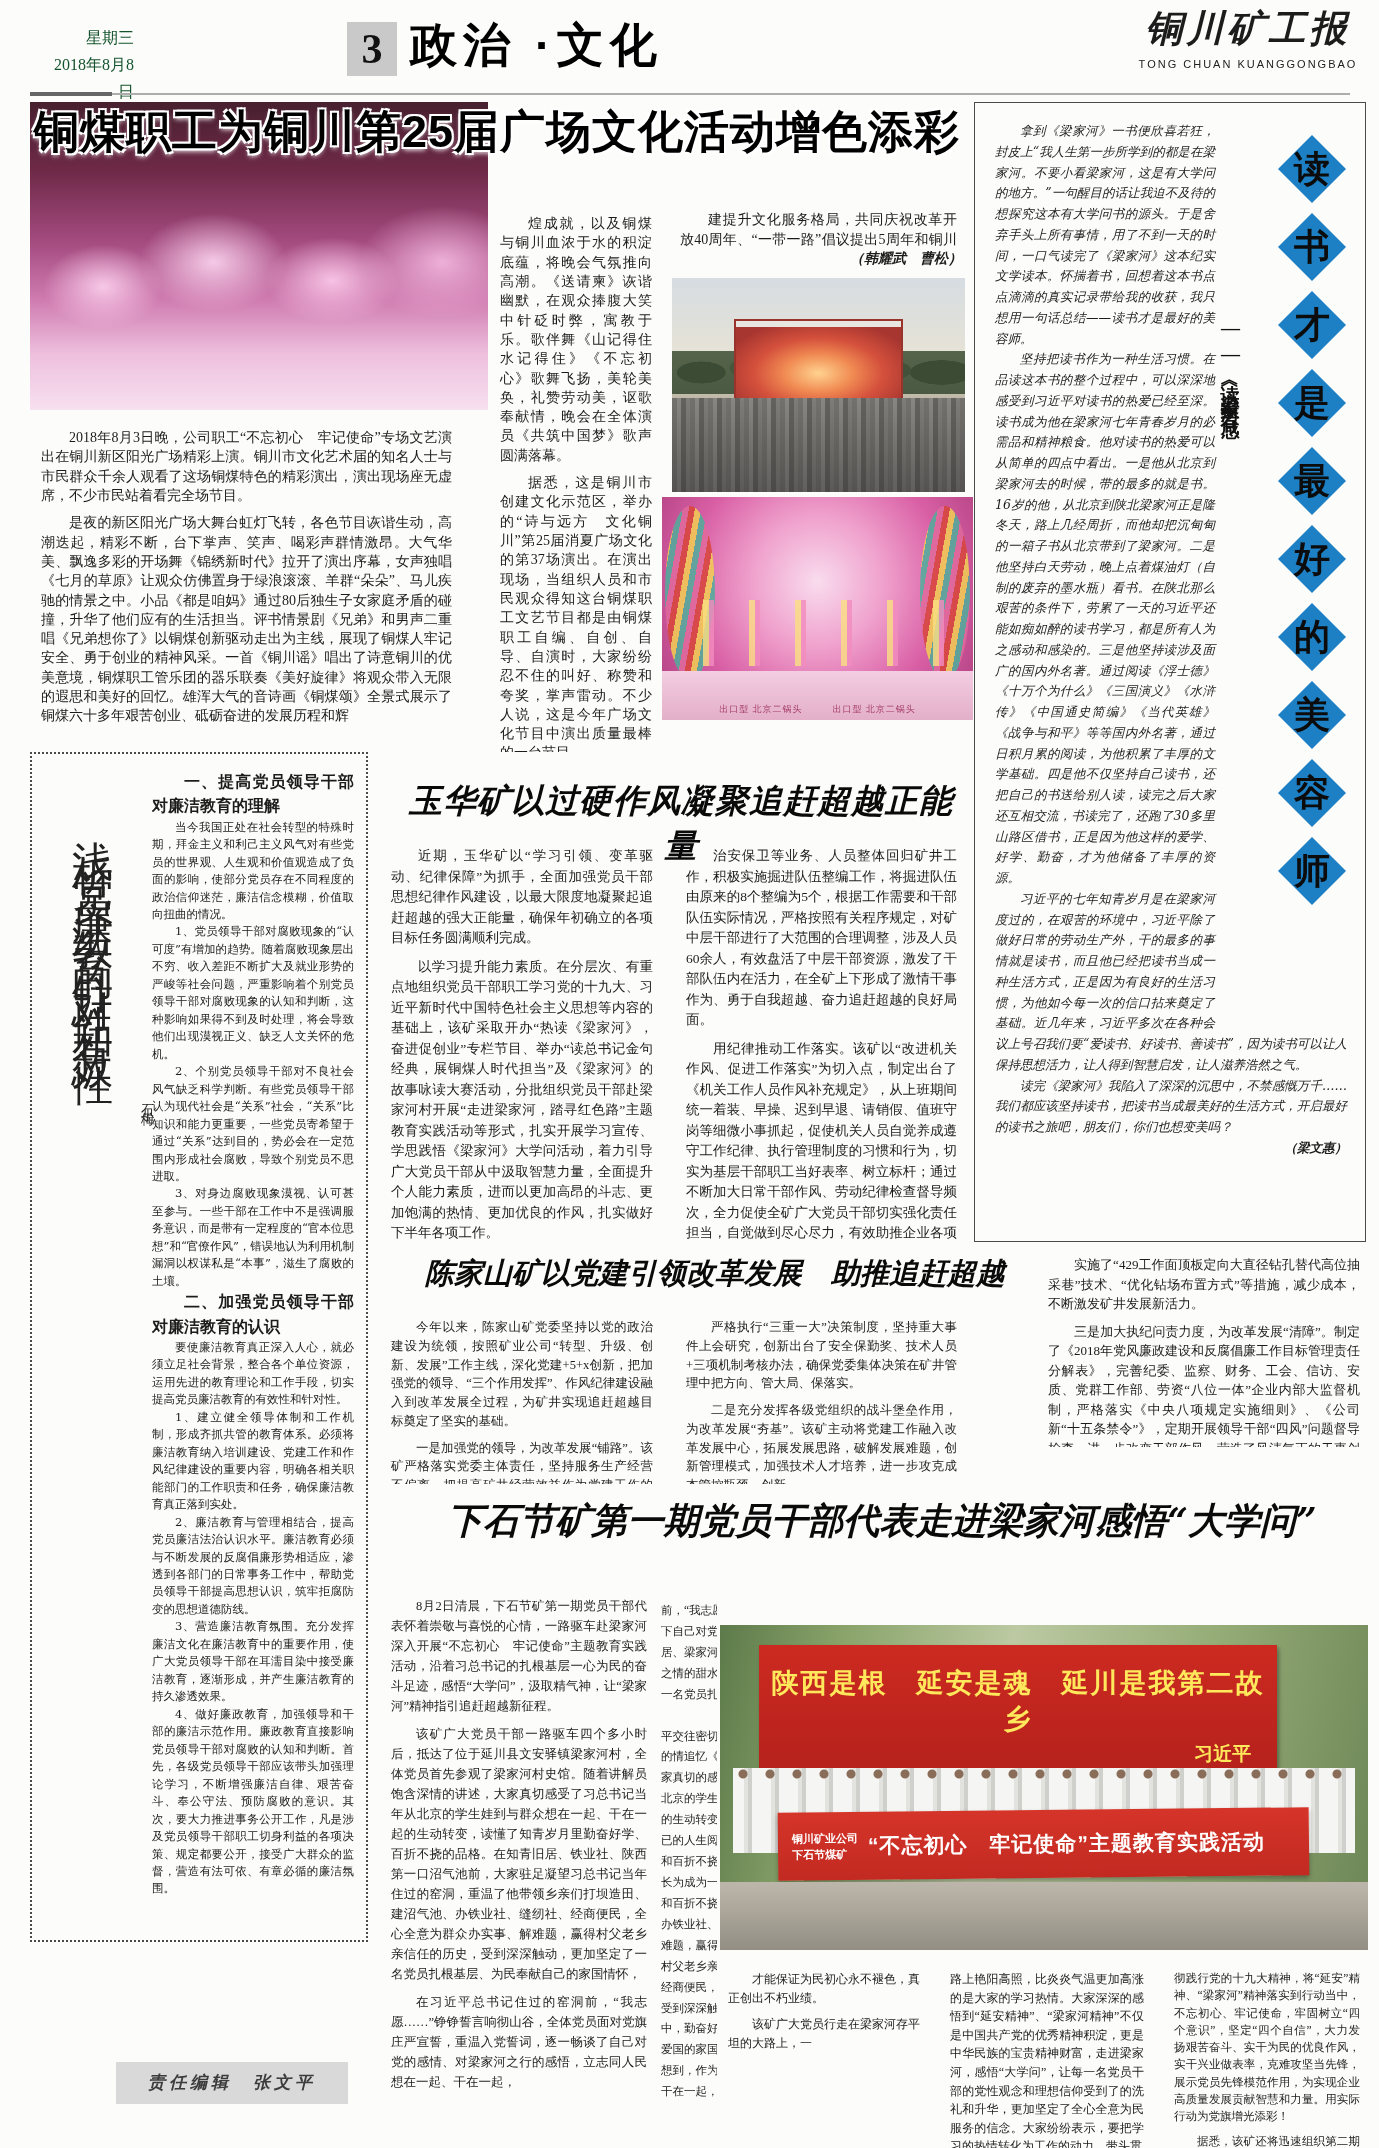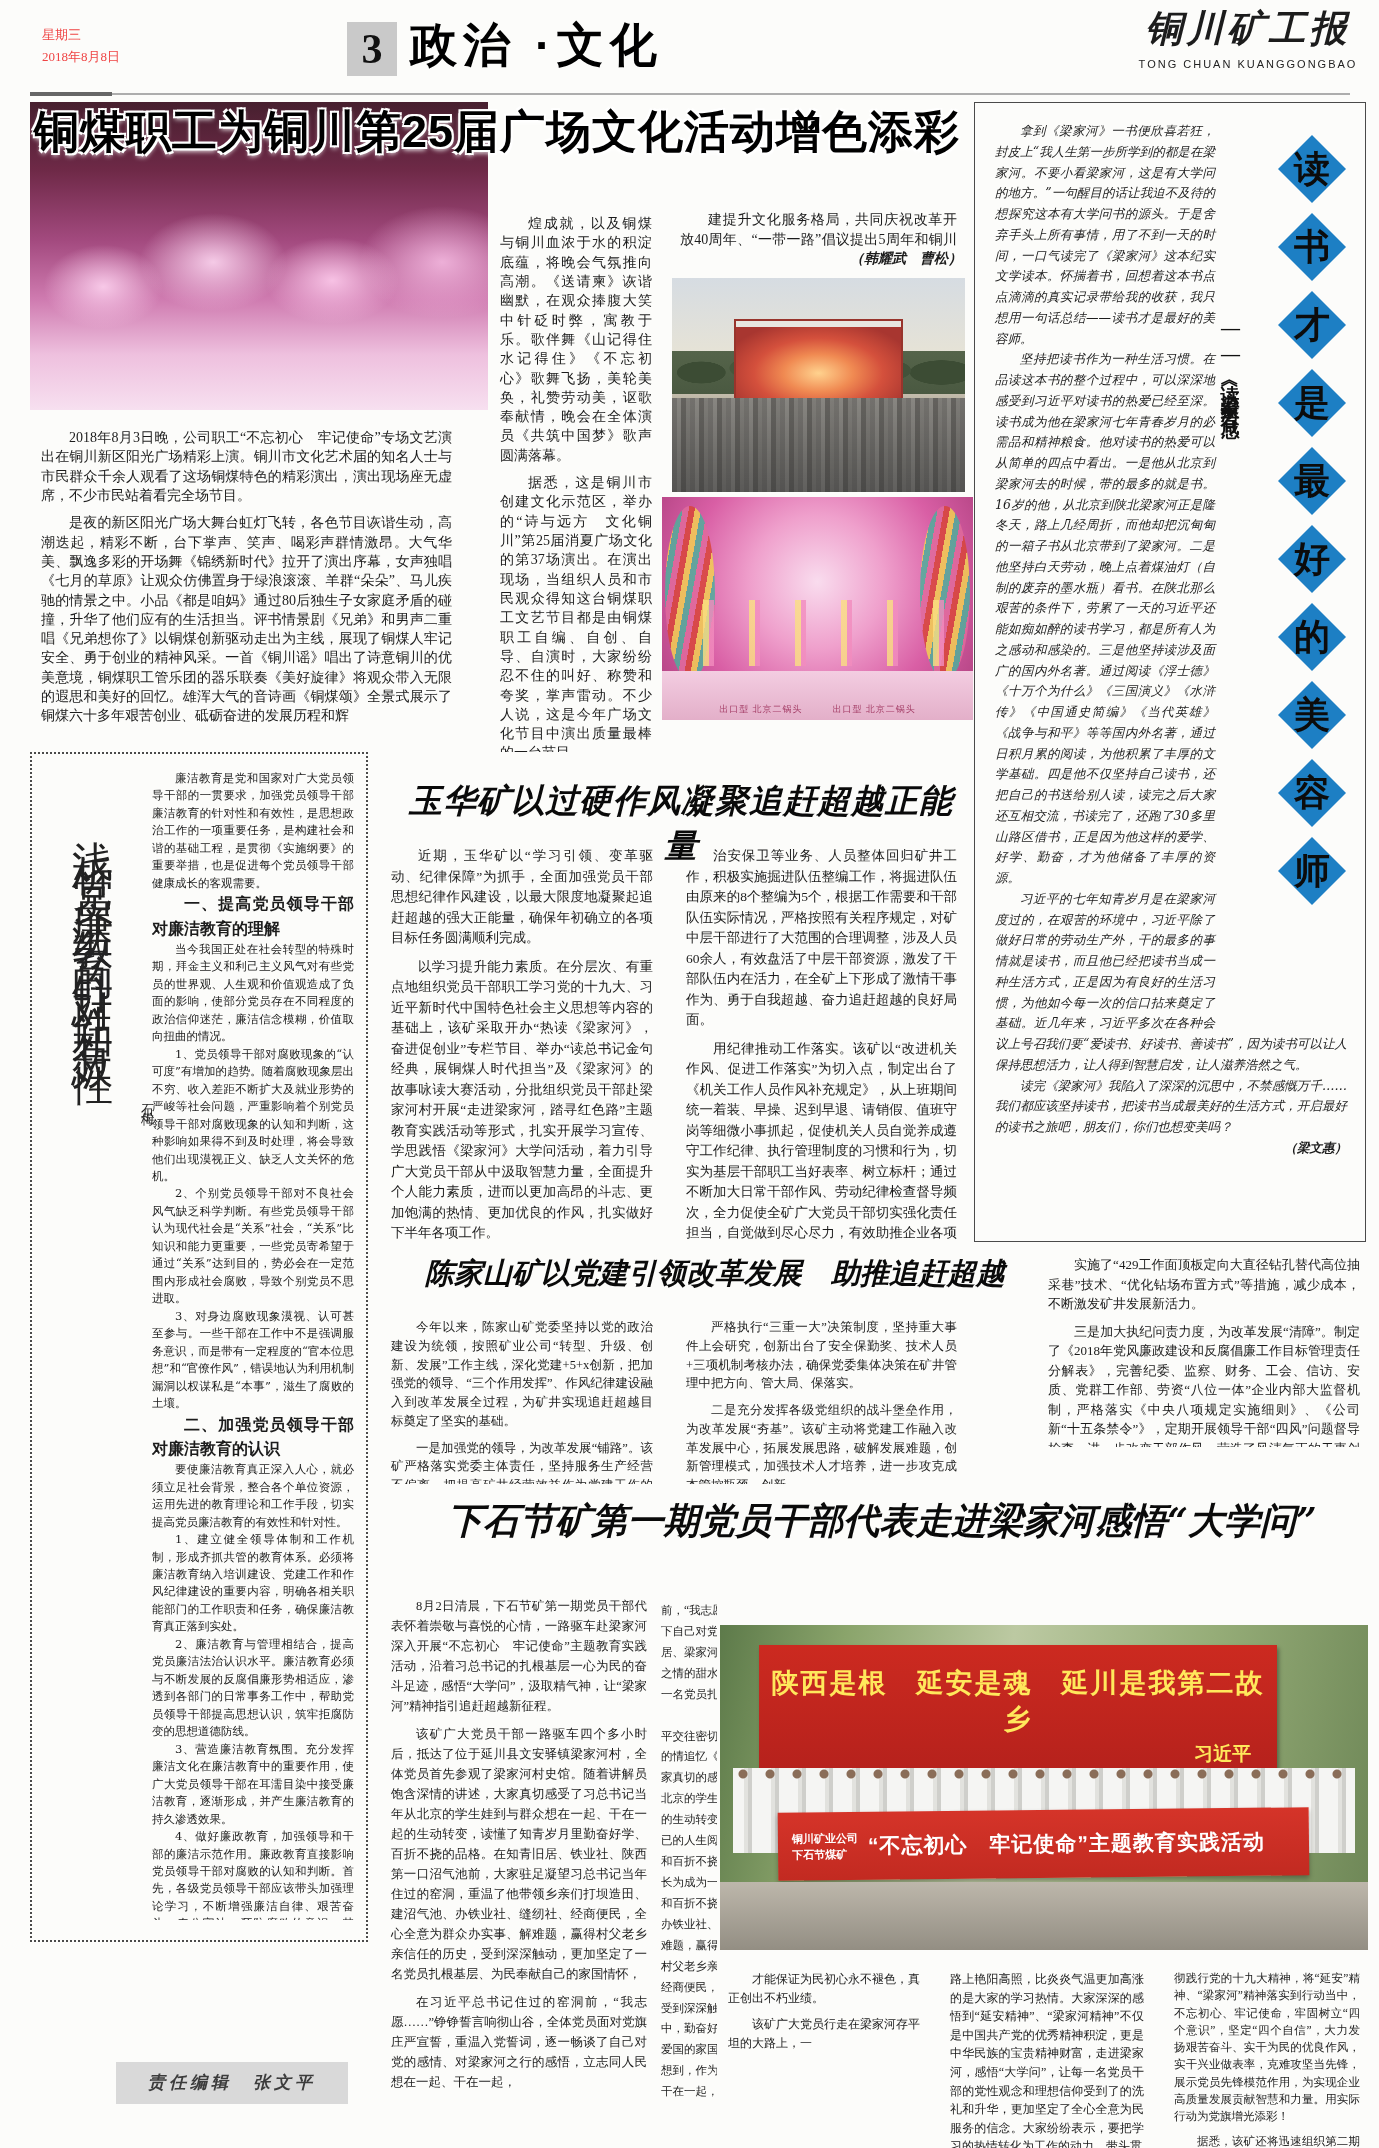--- a/index.html
+++ b/index.html
@@ -1,20 +1,20 @@
 <!DOCTYPE html>
 <html><head>
 <meta charset="utf-8">
 <style>
   html,body{margin:0;padding:0;background:#e8e8e4;}
   .page{position:relative;width:1379px;height:2148px;margin:0 auto;background:#fcfcfa;overflow:hidden;
         font-family:"Liberation Serif","DejaVu Serif",serif;color:#1c1c1c;}
   .abs{position:absolute;}
   
-  .date-block{left:42px;top:24px;width:92px;text-align:left;font-size:13px;line-height:1.7;color:#ef4444;}
+  .date-block{left:42px;top:24px;width:92px;text-align:right;font-size:16px;line-height:1.7;color:#14532d;}
   .pagenum{left:347px;top:22px;width:50px;height:54px;background:#c9c9c9;color:#111;
            font-family:"Liberation Serif",serif;font-size:42px;font-weight:bold;text-align:center;line-height:54px;}
   .section-title{left:410px;top:14px;font-size:47px;font-weight:900;letter-spacing:6px;
                  font-family:"Liberation Sans","DejaVu Sans",sans-serif;color:#000;}
   .masthead{left:1128px;top:4px;width:240px;text-align:center;}
   .masthead .cn{font-size:37px;font-weight:bold;font-style:italic;letter-spacing:4px;font-family:"DejaVu Serif",serif;}
   .masthead .en{font-size:11px;letter-spacing:2px;margin-top:4px;font-family:Liberation Sans, sans-serif;color:#222;}
   .hrule{left:30px;top:93px;width:1320px;height:2px;background:#adadad;}
   .hrule-dark{left:30px;top:92px;width:82px;height:4px;background:#666;}
   
@@ -196,21 +196,20 @@
         <p>习近平的七年知青岁月是在梁家河度过的，在艰苦的环境中，习近平除了做好日常的劳动生产外，干的最多的事情就是读书，而且他已经把读书当成一种生活方式，正是因为有良好的生活习惯，为他如今每一次的信口拈来奠定了基础。近几年来，习近平多次在各种会议上号召我们要“爱读书、好读书、善读书”，因为读书可以让人保持思想活力，让人得到智慧启发，让人滋养浩然之气。</p>
         <p>读完《梁家河》我陷入了深深的沉思中，不禁感慨万千……我们都应该坚持读书，把读书当成最美好的生活方式，开启最好的读书之旅吧，朋友们，你们也想变美吗？</p>
       </div>
     <div class="rb-author">（梁文惠）</div>
   </div>
 
   <div class="lbox">
     <div class="lbox-title">浅析党员廉洁教育的针对性和有效性</div>
     <div class="lbox-author">石小梅</div>
     <div class="lbox-body bodytext">
-        <p>廉洁教育是党和国家对广大党员领导干部的一贯要求，加强党员领导干部廉洁教育的针对性和有效性，是思想政治工作的一项重要任务，是构建社会和谐的基础工程，是贯彻《实施纲要》的重要举措，也是促进每个党员领导干部健康成长的客观需要。</p>
         <p class="sec-h">一、提高党员领导干部对廉洁教育的理解</p>
         <p>当今我国正处在社会转型的特殊时期，拜金主义和利己主义风气对有些党员的世界观、人生观和价值观造成了负面的影响，使部分党员存在不同程度的政治信仰迷茫，廉洁信念模糊，价值取向扭曲的情况。</p>
         <p>1、党员领导干部对腐败现象的“认可度”有增加的趋势。随着腐败现象层出不穷、收入差距不断扩大及就业形势的严峻等社会问题，严重影响着个别党员领导干部对腐败现象的认知和判断，这种影响如果得不到及时处理，将会导致他们出现漠视正义、缺乏人文关怀的危机。</p>
         <p>2、个别党员领导干部对不良社会风气缺乏科学判断。有些党员领导干部认为现代社会是“关系”社会，“关系”比知识和能力更重要，一些党员寄希望于通过“关系”达到目的，势必会在一定范围内形成社会腐败，导致个别党员不思进取。</p>
         <p>3、对身边腐败现象漠视、认可甚至参与。一些干部在工作中不是强调服务意识，而是带有一定程度的“官本位思想”和“官僚作风”，错误地认为利用机制漏洞以权谋私是“本事”，滋生了腐败的土壤。</p>
         <p class="sec-h">二、加强党员领导干部对廉洁教育的认识</p>
         <p>要使廉洁教育真正深入人心，就必须立足社会背景，整合各个单位资源，运用先进的教育理论和工作手段，切实提高党员廉洁教育的有效性和针对性。</p>
         <p>1、建立健全领导体制和工作机制，形成齐抓共管的教育体系。必须将廉洁教育纳入培训建设、党建工作和作风纪律建设的重要内容，明确各相关职能部门的工作职责和任务，确保廉洁教育真正落到实处。</p>
         <p>2、廉洁教育与管理相结合，提高党员廉洁法治认识水平。廉洁教育必须与不断发展的反腐倡廉形势相适应，渗透到各部门的日常事务工作中，帮助党员领导干部提高思想认识，筑牢拒腐防变的思想道德防线。</p>
         <p>3、营造廉洁教育氛围。充分发挥廉洁文化在廉洁教育中的重要作用，使广大党员领导干部在耳濡目染中接受廉洁教育，逐渐形成，并产生廉洁教育的持久渗透效果。</p>

